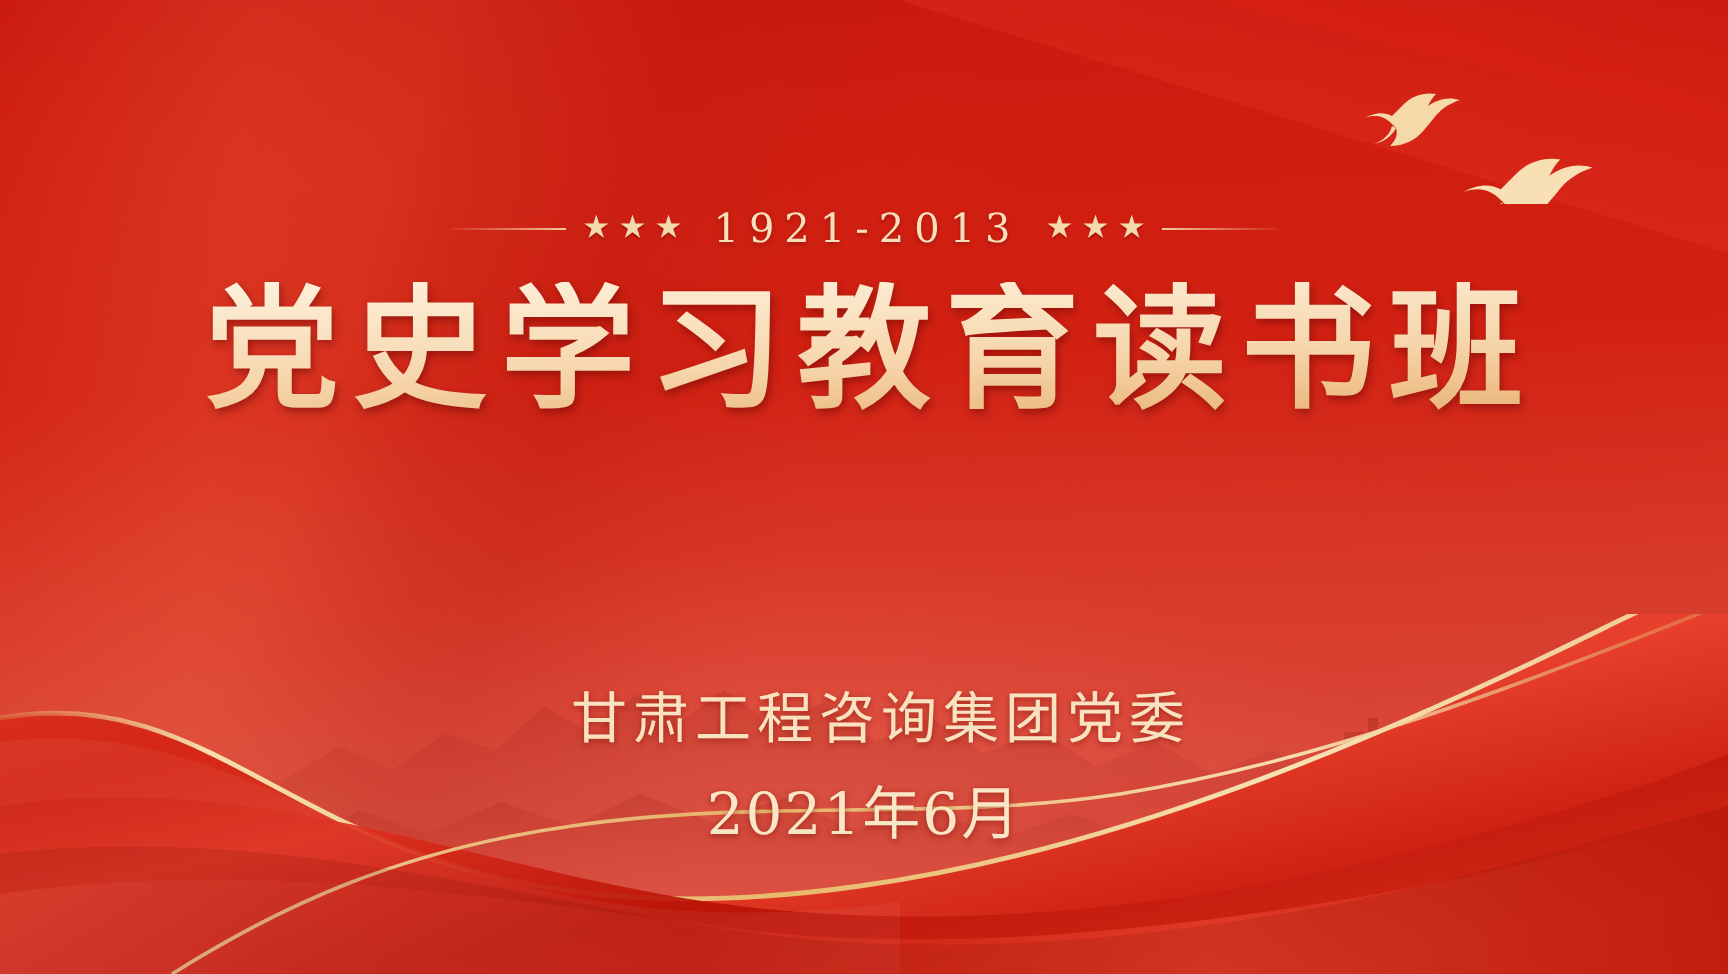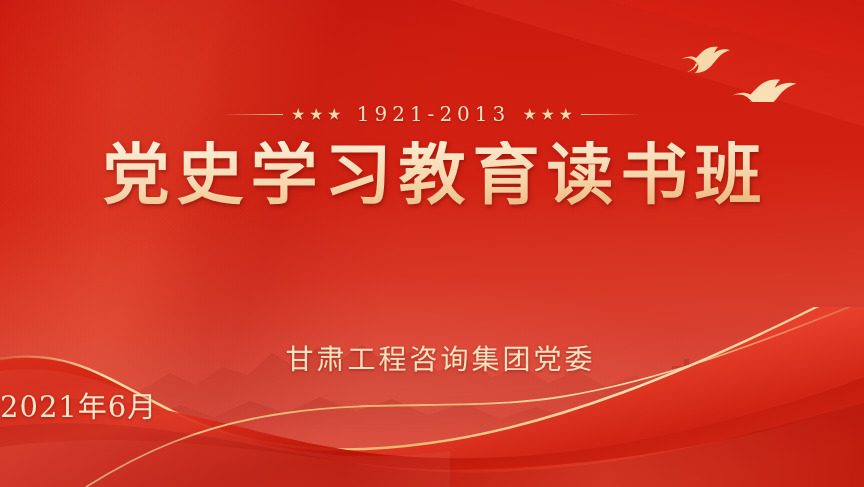--- a/index.html
+++ b/index.html
@@ -162,20 +162,21 @@
     letter-spacing: 3px;
     padding-left: 17px;
     color: #f8e2bf;
     text-shadow: 0 1px 3px rgba(120,12,6,0.55);
     font-family: "DejaVu Serif", "Liberation Serif", serif;
   }
   .date {
     position: absolute;
     left: 0; right: 0;
     top: 393px;
+    text-align: center;
     font-size: 29px;
     line-height: 1;
     letter-spacing: 1px;
     color: #f9e6c7;
     text-shadow: 0 1px 3px rgba(120,12,6,0.55);
     font-family: "DejaVu Serif", "Liberation Serif", serif;
   }
 </style>
 </head>
 <body>

